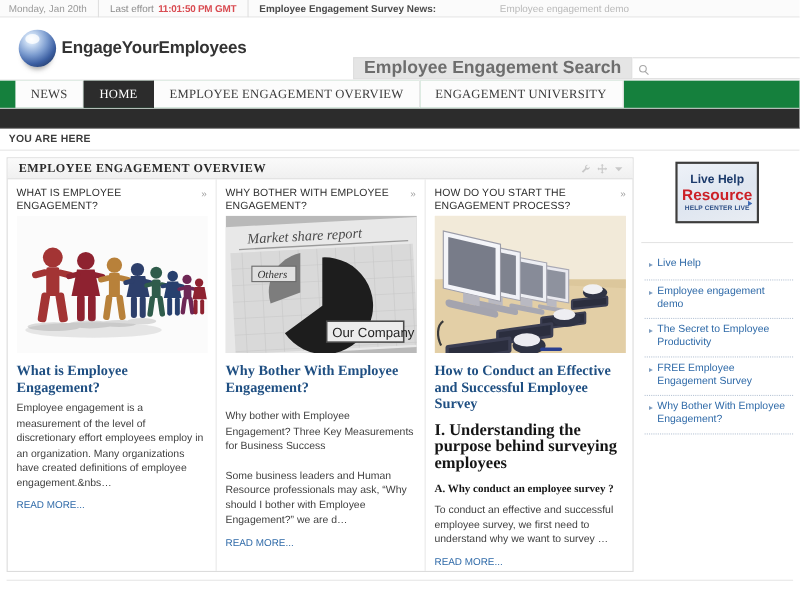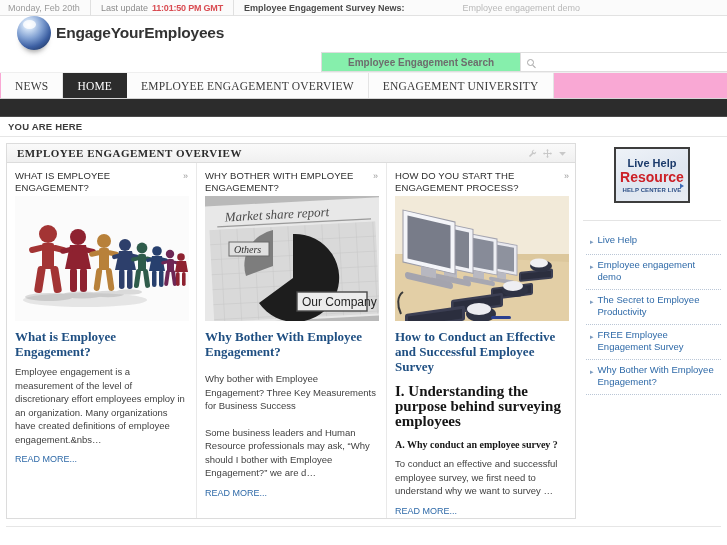--- a/index.html
+++ b/index.html
@@ -28,21 +28,21 @@
   .topbar .time { color: #d94c52; font-weight: bold; margin-left: 4px; letter-spacing: -0.2px; }
   .topbar .newslabel { color: #4a4a4a; font-weight: bold; }
   .topbar .newsitem { color: #b9b9b9; margin-left: 58px; }
 
   
   .header {
     height: 57px;
     background: #ffffff;
     border-bottom: 1px solid #efefef;
     display: flex;
-    align-items: flex-start;
+    align-items: center;
     position: relative;
   }
   .logo-wrap { display: flex; align-items: center; padding-left: 17px; }
   .logo-orb {
     width: 34px; height: 34px; border-radius: 50%;
     background:
       radial-gradient(circle at 34% 26%, #ffffff 0%, #cfe0f5 14%, #7d9dd0 42%, #3c5fa2 66%, #15233f 100%);
     box-shadow: 0 6px 5px -4px rgba(90,90,90,0.55);
     position: relative;
     flex: none;
@@ -56,25 +56,25 @@
   }
   .logo-text {
     font-size: 15.5px; font-weight: bold; color: #333333;
     margin-left: 5px; letter-spacing: -0.2px;
   }
   .search-area {
     position: absolute; left: 321px; top: 36px;
     display: flex; align-items: stretch; height: 20px;
   }
   .search-label {
-    background: #86efac;
+    background: #e5e5e5;
     border: 1px solid #dedede;
-    font-size: 10px; font-weight: bold; color: #6d6d6d;
+    font-size: 16px; font-weight: bold; color: #6d6d6d;
     display: flex; align-items: center;
-    padding: 0 26px; white-space: nowrap;
+    padding: 0 9px; white-space: nowrap;
   }
   .search-input-wrap {
     border: 1px solid #dedede; border-left: none;
     background: #ffffff;
     width: 225px;
     display: flex; align-items: center; padding-left: 6px;
   }
   .mag {
     width: 7px; height: 7px; border: 1.2px solid #a7a7a7; border-radius: 50%;
     position: relative; flex: none; margin-right: 4px;
@@ -82,24 +82,24 @@
   .mag::after {
     content: ""; position: absolute; right: -3px; bottom: -2.5px;
     width: 4px; height: 1.2px; background: #a7a7a7;
     transform: rotate(45deg);
   }
   .search-input { border: none; outline: none; font-size: 10px; color: #555; width: 190px; font-family: "Liberation Sans", sans-serif; background: transparent; }
 
   
   .nav {
     height: 26px;
-    background: #f9a8d4;
+    background: #15803d;
     border-bottom: 1px solid #d6d6d6;
     display: flex; align-items: stretch;
-    padding-left: 1px;
+    padding-left: 14px;
   }
   .nav-item {
     font-family: "Liberation Serif", serif;
     font-size: 11.5px;
     color: #3a3a3a;
     display: flex; align-items: center;
     padding: 0 14px;
     border-right: 1px solid #e4e4e4;
     letter-spacing: 0.2px;
     background: #fcfcfc;
@@ -225,23 +225,23 @@
     padding: 2px 8px 0 8px;
     font-size: 8px; color: #6e6e6e;
     overflow: hidden;
     height: 10px;
   }
 </style>
 </head>
 <body>
 
 <div class="topbar">
-  <div class="cell date">Monday, Feb 20th</div>
+  <div class="cell date">Monday, Jan 20th</div>
   <div class="cell sep">
-    <span>Last update</span>
+    <span>Last effort</span>
     <span class="time">11:01:50 PM GMT</span>
   </div>
   <div class="cell sep">
     <span class="newslabel">Employee Engagement Survey News:</span>
     <span class="newsitem">Employee engagement demo</span>
   </div>
 </div>
 
 <div class="header">
   <div class="logo-wrap">

